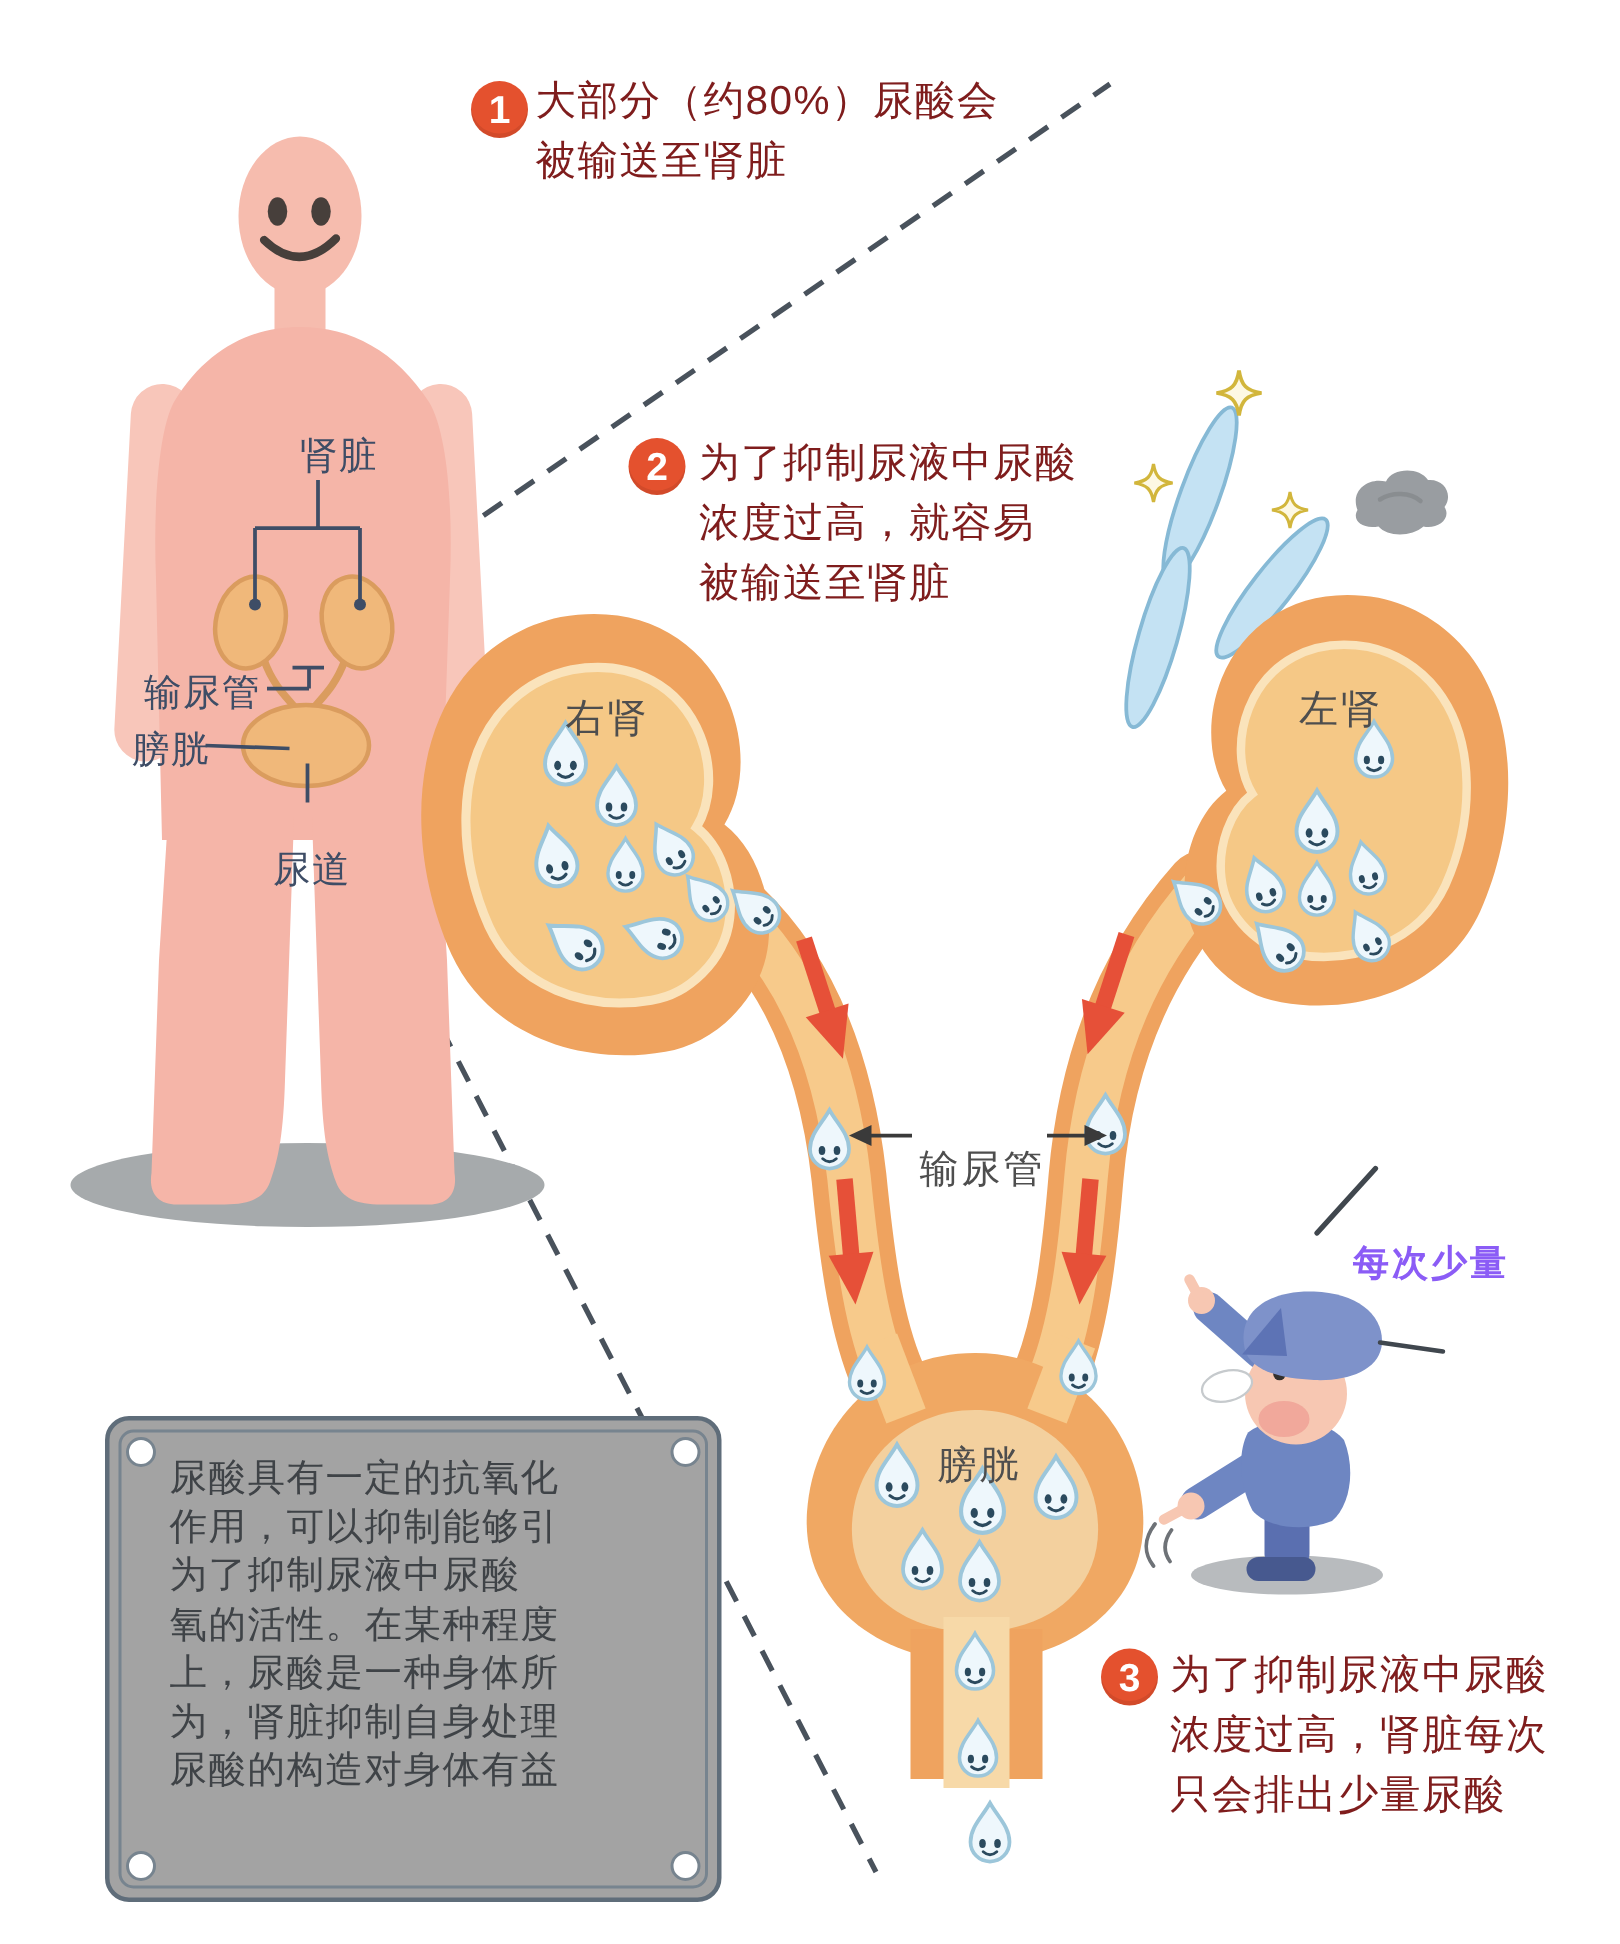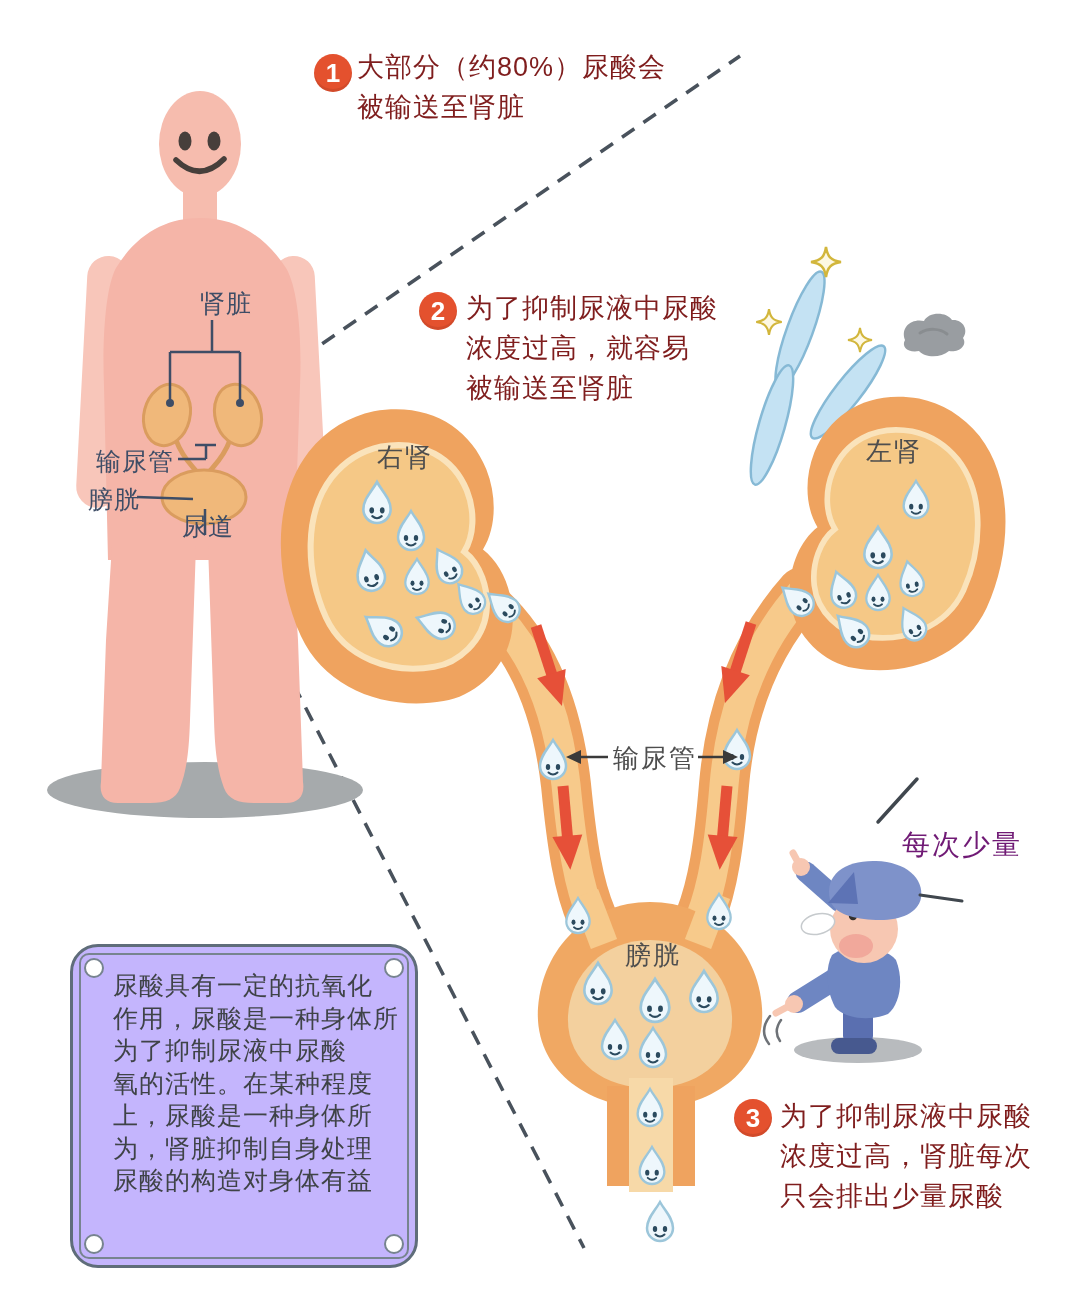--- a/index.html
+++ b/index.html
@@ -3,25 +3,25 @@
 <meta charset="utf-8">
 <style>
   html,body{margin:0;padding:0;background:#fff;}
   .canvas{position:relative;width:1080px;height:1296px;background:#ffffff;overflow:hidden;
           font-family:"Liberation Sans","DejaVu Sans",sans-serif;}
   .canvas svg.scene{position:absolute;left:0;top:0;}
   .badge{position:absolute;width:38px;height:38px;border-radius:50%;background:#e4512e;color:#fff;
          font-size:26px;font-weight:bold;display:flex;align-items:center;justify-content:center;
          box-shadow:inset 0 -3px 0 rgba(0,0,0,0.08);}
   .ann{position:absolute;color:#7f1d1d;font-size:27px;line-height:40px;letter-spacing:1px;white-space:nowrap;}
-  .dlabel{position:absolute;color:#4e4e4e;font-size:26px;letter-spacing:2px;white-space:nowrap;}
-  .plabel{position:absolute;color:#701a75;font-size:28px;letter-spacing:2px;white-space:nowrap;}
+  .dlabel{position:absolute;color:#4e4e4e;font-size:26px;letter-spacing:2px;white-space:nowrap;margin-top:21px;}
+  .plabel{position:absolute;color:#8b5cf6;font-size:24px;letter-spacing:2px;white-space:nowrap;font-weight:bold;}
   .blabel{position:absolute;color:#3e4d66;font-size:25px;letter-spacing:1px;white-space:nowrap;}
-  .infobox{position:absolute;left:70px;top:944px;width:348px;height:324px;background:#c4b5fd;
-           border:3px solid #5f6d7a;border-radius:28px;box-sizing:border-box;}
+  .infobox{position:absolute;left:70px;top:944px;width:411px;height:324px;background:#a3a3a3;
+           border:3px solid #5f6d7a;border-radius:16px;box-sizing:border-box;}
   .infobox .inner{position:absolute;inset:6px;border:2px solid #77848f;border-radius:10px;}
   .infobox .corner{position:absolute;width:16px;height:16px;border:2px solid #77848f;border-radius:50%;background:#fff;}
   .infobox .c-tl{left:11px;top:11px}.infobox .c-tr{right:11px;top:11px}
   .infobox .c-bl{left:11px;bottom:11px}.infobox .c-br{right:11px;bottom:11px}
   .infobox .text{position:absolute;left:40px;top:22px;color:#3f4347;font-size:25px;line-height:32.5px;letter-spacing:1px;}
 </style>
 </head>
 <body>
 
 <div class="canvas">
@@ -209,37 +209,37 @@
 <div class="badge" style="left:734px;top:1099px">3</div>
 <div class="ann" style="left:780px;top:1096px">
   <div>为了抑制尿液中尿酸</div>
   <div>浓度过高，肾脏每次</div>
   <div>只会排出少量尿酸</div>
 </div>
 
 <div class="blabel" style="left:200px;top:287px">肾脏</div>
 <div class="blabel" style="left:96px;top:445px">输尿管</div>
 <div class="blabel" style="left:88px;top:483px">膀胱</div>
-<div class="blabel" style="left:182px;top:510px">尿道</div>
+<div class="blabel" style="left:182px;top:563px">尿道</div>
 
 <div class="dlabel" style="left:377px;top:440px">右肾</div>
 <div class="dlabel" style="left:866px;top:434px">左肾</div>
 <div class="dlabel" style="left:613px;top:741px">输尿管</div>
 <div class="dlabel" style="left:625px;top:938px">膀胱</div>
 <div class="plabel" style="left:902px;top:826px">每次少量</div>
 
 <div class="infobox">
   <div class="inner"></div>
   <div class="corner c-tl"></div>
   <div class="corner c-tr"></div>
   <div class="corner c-bl"></div>
   <div class="corner c-br"></div>
   <div class="text">
     <div>尿酸具有一定的抗氧化</div>
-    <div>作用，尿酸是一种身体所</div>
+    <div>作用，可以抑制能够引</div>
     <div>为了抑制尿液中尿酸</div>
     <div>氧的活性。在某种程度</div>
     <div>上，尿酸是一种身体所</div>
     <div>为，肾脏抑制自身处理</div>
     <div>尿酸的构造对身体有益</div>
   </div>
 </div>
 
 </div>
 

